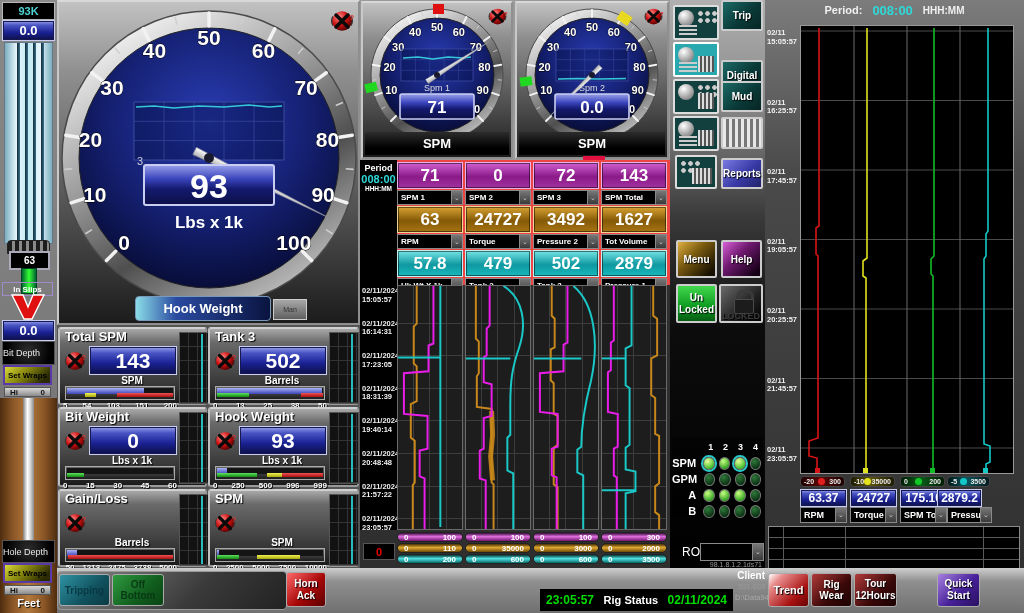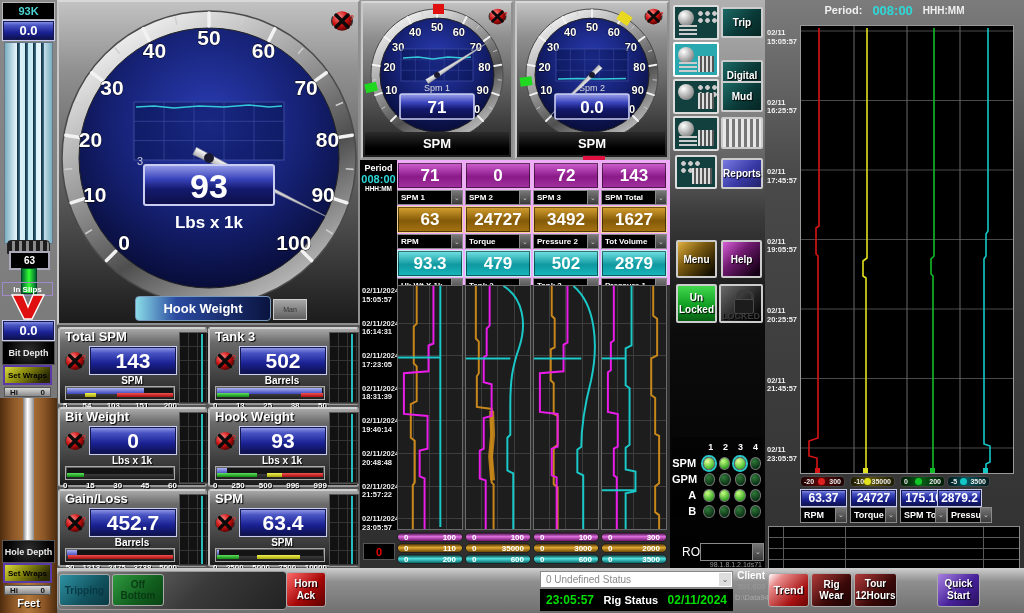--- a/index.html
+++ b/index.html
@@ -10,21 +10,21 @@
   .blue-box{background:linear-gradient(180deg,#98a0ea 0%,#4a55c4 22%,#1a2192 60%,#0d1048 100%);
     border:1px solid #c9cdf2;box-shadow:inset 0 0 0 1px #15194f;color:#fff;font-weight:bold;
     display:flex;align-items:center;justify-content:center}
   .dd{background:#000;border:1px solid #8a8a8a;display:flex;align-items:center;position:relative;overflow:hidden}
   .dd span{font-size:8px;font-weight:bold;color:#fff;padding-left:3px;white-space:nowrap}
   .dd .dd-ch{position:absolute;right:0;top:0;bottom:0;width:10px;background:linear-gradient(180deg,#777,#3a3a3a);
     border-left:1px solid #888;color:#ccc;font-size:7px;display:flex;align-items:center;justify-content:center;font-style:normal}
   .panelbg{background:linear-gradient(180deg,#c2c2c2 0%,#8f8f8f 22%,#4a4a4a 70%,#1c1c1c 100%);
     border:2px solid #8f8f8f;border-top-color:#d8d8d8;border-left-color:#c8c8c8;box-sizing:border-box}
   .blacklabel{background:radial-gradient(circle at 50% 40%,#2e2e2e,#000 80%);border:1px solid #555;
-    color:#e8e8e8;font-weight:bold;text-align:center;display:flex;flex-direction:column;justify-content:center}
+    color:#e8e8e8;font-weight:normal;display:flex;flex-direction:column;justify-content:center}
   .gtick{stroke:#f2f2f2;stroke-linecap:round}
   .gtick-minor{stroke:#cfcfcf}
   .glabel{fill:#fff;font-weight:bold;text-anchor:middle;font-family:"Liberation Sans",sans-serif;
     paint-order:stroke;stroke:#000;stroke-width:.8px}
   
   .sidebar{left:0;top:0;width:57px;height:613px;background:linear-gradient(180deg,#8a8a8a,#6f6f6f)}
   .sb-93k{left:2px;top:2px;width:51px;height:16px;background:#000;border:1px solid #b8b8b8;
     color:#4fd4d4;font-weight:bold;font-size:11px;display:flex;align-items:center;justify-content:center}
   .cable{left:4px;top:42px;width:47px;height:200px;border:1px solid #678;
     background:linear-gradient(90deg,#7aaec0,#e8f6fc 25%,#bfe8f4 50%,#e8f6fc 75%,#7aaec0)}
@@ -46,21 +46,21 @@
   .feet{left:0;top:597px;width:57px;text-align:center;color:#fff;font-weight:bold;font-size:11px;text-shadow:1px 1px 1px #000}
   
   .title-pill{background:linear-gradient(90deg,#8adce8 0%,#2a4aa0 30%,#0a1440 100%);border:1px solid #79b;
     border-radius:4px;color:#fff;font-weight:bold;display:flex;align-items:center;justify-content:center}
   .man-btn{background:linear-gradient(180deg,#a8a8a8,#5f5f5f);border:1px solid #ccc;color:#333;
     font-size:7px;display:flex;align-items:center;justify-content:center}
   .spm-footer{position:absolute;left:2px;right:2px;bottom:2px;height:23px;
     background:linear-gradient(180deg,#2c2c2c,#000 70%);color:#fff;font-weight:bold;font-size:13px;
     display:flex;align-items:center;justify-content:center}
   
-  .data-grid{left:360px;top:160px;width:310px;height:125px;background:#f0abfc}
+  .data-grid{left:360px;top:160px;width:310px;height:125px;background:#ef4444}
   .dg-ts{left:0;top:0;width:37px;height:125px;background:#000;color:#fff;text-align:center}
   .v-cell{height:25px;margin-bottom:1px;color:#fff;font-weight:bold;font-size:17px;display:flex;
     align-items:center;justify-content:center;box-shadow:inset 0 0 0 1px rgba(0,0,0,.5)}
   .v-mag{background:linear-gradient(180deg,#d060d0 0%,#8a1a88 55%,#a332a0 100%);border:1px solid #e8b2e8}
   .v-gold{background:linear-gradient(180deg,#d8a232 0%,#845a08 55%,#a87414 100%);border:1px solid #f0d498}
   .v-cyan{background:linear-gradient(180deg,#74e4e4 0%,#0f98a0 55%,#18b8bc 100%);border:1px solid #bef2f2;color:#fff}
   .dg-dd{height:13px;margin-bottom:1px}
   
   .strip-area{left:360px;top:285px;width:310px;height:283px;background:#2f2f2f}
   .strip-ts{left:0;top:0;width:37px;height:245px;background:#000}
@@ -442,21 +442,21 @@
       <div class="v-cell v-mag">71</div>
       <div class="dd dg-dd">
           <span>SPM 1</span>
           <i class="dd-ch">⌄</i>
         </div>
       <div class="v-cell v-gold">63</div>
       <div class="dd dg-dd">
           <span>RPM</span>
           <i class="dd-ch">⌄</i>
         </div>
-      <div class="v-cell v-cyan">93.3</div>
+      <div class="v-cell v-cyan">57.8</div>
       <div class="dd dg-dd">
           <span>Hk Wt X 1k</span>
           <i class="dd-ch">⌄</i>
         </div>
     </div>
     <div class="abs" style="left:105px;top:2px;width:66px">
       <div class="v-cell v-mag">0</div>
       <div class="dd dg-dd">
           <span>SPM 2</span>
           <i class="dd-ch">⌄</i>
@@ -649,21 +649,21 @@
     <div class="thumb" style="top:116px">
         <i class="big"></i>
         <i class="stripes"></i>
         <i class="bars"></i>
       </div>
     <div class="thumb" style="top:155px;height:34px;width:42px;left:5px">
         <i class="dots" style="left:3px"></i>
         <i class="stripes" style="width:20px"></i>
       </div>
 
-    <div class="navbtn btn-teal" style="top:7px">Trip</div>
+    <div class="navbtn btn-teal" style="top:0">Trip</div>
     <div class="navbtn btn-teal" style="top:60px">Digital</div>
     <div class="navbtn btn-teal" style="top:81px">Mud</div>
     <div class="navbtn btn-stripes" style="top:117px;height:32px"></div>
     <div class="navbtn btn-reports" style="top:158px">Reports</div>
 
     <div class="navbtn btn-menu" style="left:6px;top:240px;width:41px;height:38px">Menu</div>
     <div class="navbtn btn-help" style="left:51px;top:240px;width:41px;height:38px">Help</div>
     <div class="navbtn btn-unlock" style="left:6px;top:284px;width:41px;height:39px;line-height:12px">Un Locked</div>
     <div class="navbtn btn-locked" style="left:49px;top:284px;width:44px;height:39px;flex-direction:column;justify-content:flex-end;font-size:9px">
       <span class="abs" style="top:4px;left:15px;width:12px;height:9px;border:3px solid #3a3a3a;border-bottom:none;border-radius:7px 7px 0 0"></span>
@@ -921,21 +921,20 @@
       <div class="mp-chart">
           <i></i>
         </div>
     </div>
 
     <div class="mini-panel" style="left:1px;top:164px;width:149px;height:78px">
       <div class="mp-title">Gain/Loss</div>
       <svg class="alarm-ico" style="left:3px;top:20px" width="24" height="24">
           <use href="#alarm-sym"></use>
         </svg>
-      <div class="mp-value blue-box">452.7</div>
       <div class="mp-badge">2</div>
       <div class="mp-units">Barrels</div>
       <div class="mp-bar">
           <span class="track"></span>
         <span class="fill-blue" style="width:9%"></span>
         <span class="seg sg-r" style="left:2%;width:97%"></span>
         </div>
       <div class="mp-scale">
           <span>-50</span>
           <span>1213</span>
@@ -946,21 +945,20 @@
       <div class="mp-chart">
           <i></i>
         </div>
     </div>
 
     <div class="mini-panel" style="left:151px;top:164px;width:151px;height:78px">
       <div class="mp-title">SPM</div>
       <svg class="alarm-ico" style="left:3px;top:20px" width="24" height="24">
           <use href="#alarm-sym"></use>
         </svg>
-      <div class="mp-value blue-box">63.4</div>
       <div class="mp-badge">2</div>
       <div class="mp-units">SPM</div>
       <div class="mp-bar">
           <span class="track"></span>
         <span class="fill-blue" style="width:2%"></span>
         <span class="seg sg-g" style="left:1%;width:20%"></span>
           <span class="seg sg-y" style="left:38%;width:40%"></span>
         </div>
       <div class="mp-scale">
           <span>0</span>
@@ -975,24 +973,20 @@
     </div>
   </section>
 
   <footer class="abs bottom-bar">
     <div class="bb-panel" style="left:0;width:228px"></div>
     <div class="bb-btn bt-tripping" style="left:2px;top:6px;width:51px;height:32px;font-size:10px;color:rgba(8,55,66,.95);text-shadow:none">Tripping</div>
     <div class="bb-btn bt-offbottom" style="left:55px;top:6px;width:52px;height:32px;font-size:10px;color:rgba(8,55,20,.95);text-shadow:none">Off Bottom</div>
     <div class="bb-btn bt-horn" style="left:229px;top:4px;width:40px;height:35px;font-size:10px;line-height:12px">Horn Ack</div>
 
 
-    <div class="status-dd">
-      <span>0 Undefined Status</span>
-      <i class="dd-ch">⌄</i>
-    </div>
     <div class="status-bar">
       <span class="green-txt">23:05:57</span>
       <span style="color:#fff;font-weight:bold;font-size:11px">Rig Status</span>
       <span class="green-txt">02/11/2024</span>
     </div>
 
     <div class="client-box">
       <div style="color:#fff;font-weight:bold;font-size:10px">Client</div>
       <div style="color:#9a9a9a;font-size:7.5px">591.603</div>
       <div style="color:#aaa;font-size:7.5px">D:\Data944\</div>

